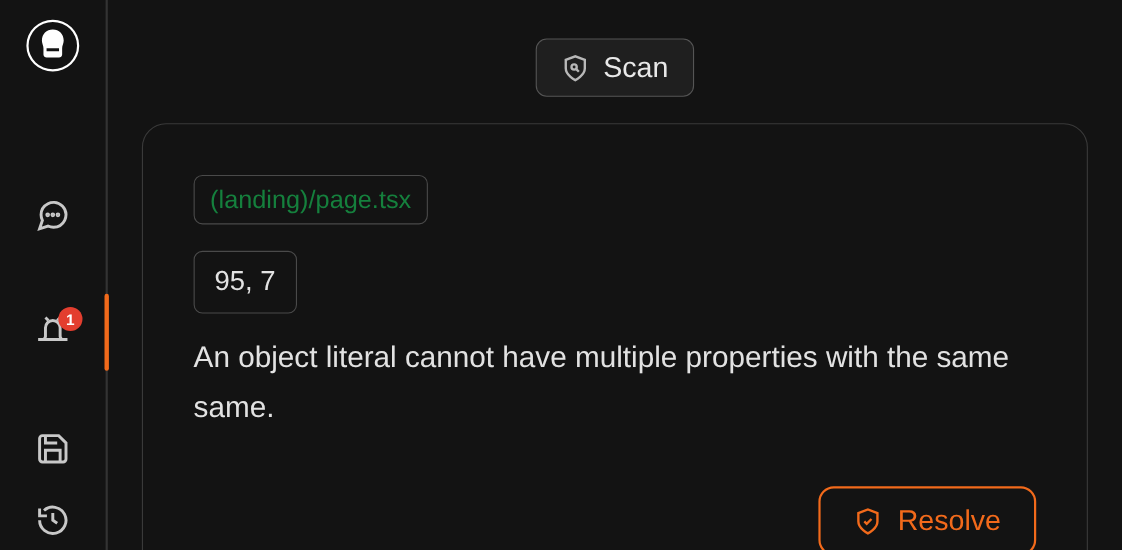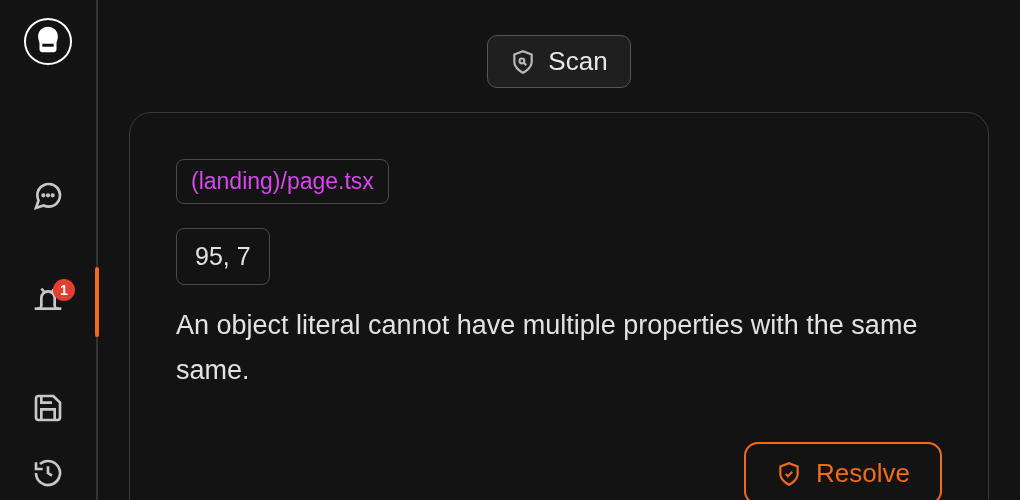--- a/index.html
+++ b/index.html
@@ -112,21 +112,21 @@
       width: 860px;
       border: 1.5px solid #3a3a3a;
       border-radius: 22px;
       padding: 46px 46px 36px 46px;
     }
     .file-chip {
       display: inline-block;
       border: 1.5px solid #4a4a4a;
       border-radius: 8px;
       padding: 8px 14px;
-      color: #d946ef;
+      color: #15803d;
       font-size: 23px;
     }
     .error-row {
       margin-top: 24px;
       display: flex;
       flex-wrap: wrap;
       align-items: flex-start;
       gap: 18px;
       font-size: 27px;
       line-height: 1.7;

